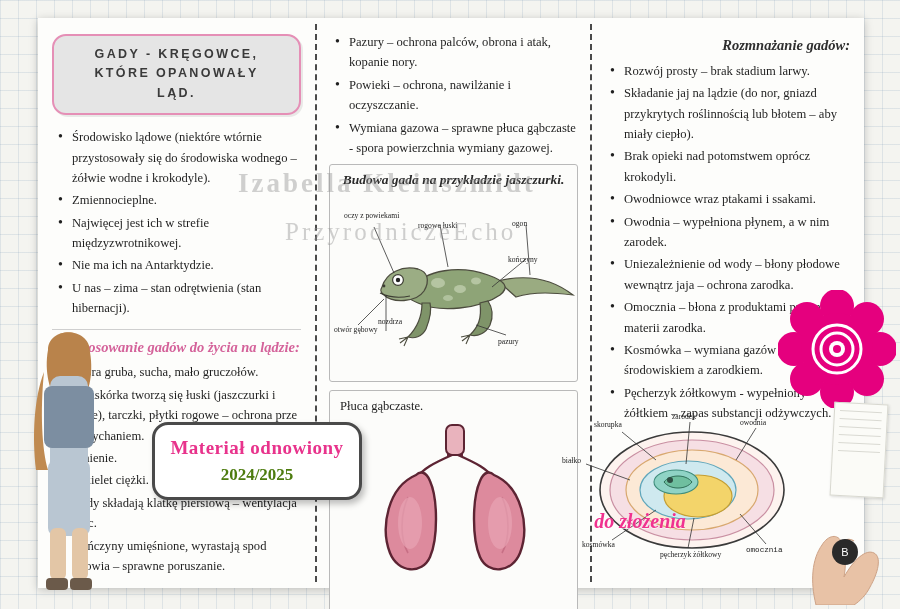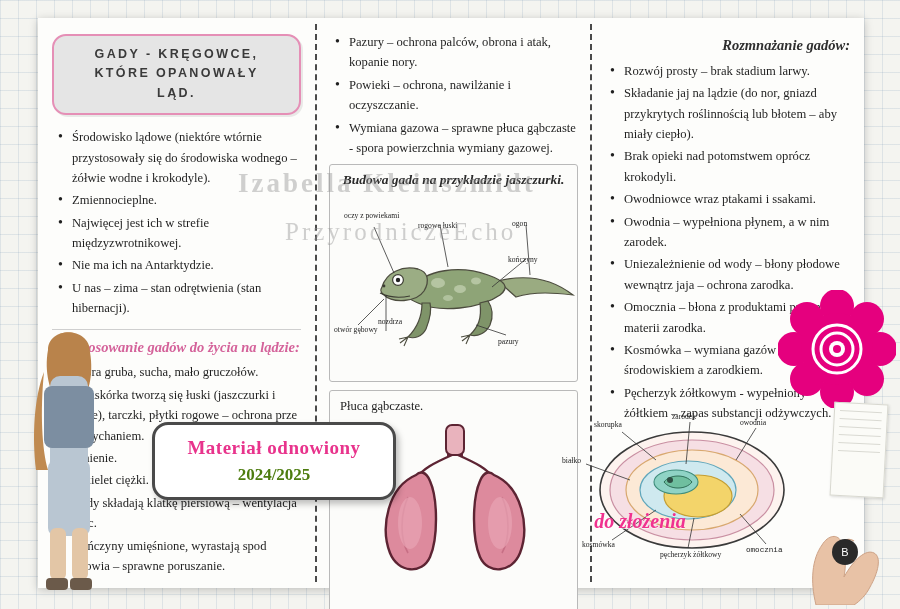--- a/index.html
+++ b/index.html
@@ -189,21 +189,21 @@
   }
   .wm2 {
     left: 285px; top: 218px;
     font-size: 25px;
   }
   
   .sticker-renew {
     position: absolute;
     left: 152px;
     top: 422px;
-    width: 244px;
+    width: 210px;
     height: 78px;
     background: #ffffff;
     border: 3px solid #4a4a4a;
     border-radius: 16px;
     box-shadow: 3px 4px 6px rgba(0,0,0,0.25);
     text-align: center;
     box-sizing: border-box;
     padding-top: 12px;
   }
   .sticker-renew .l1 {

